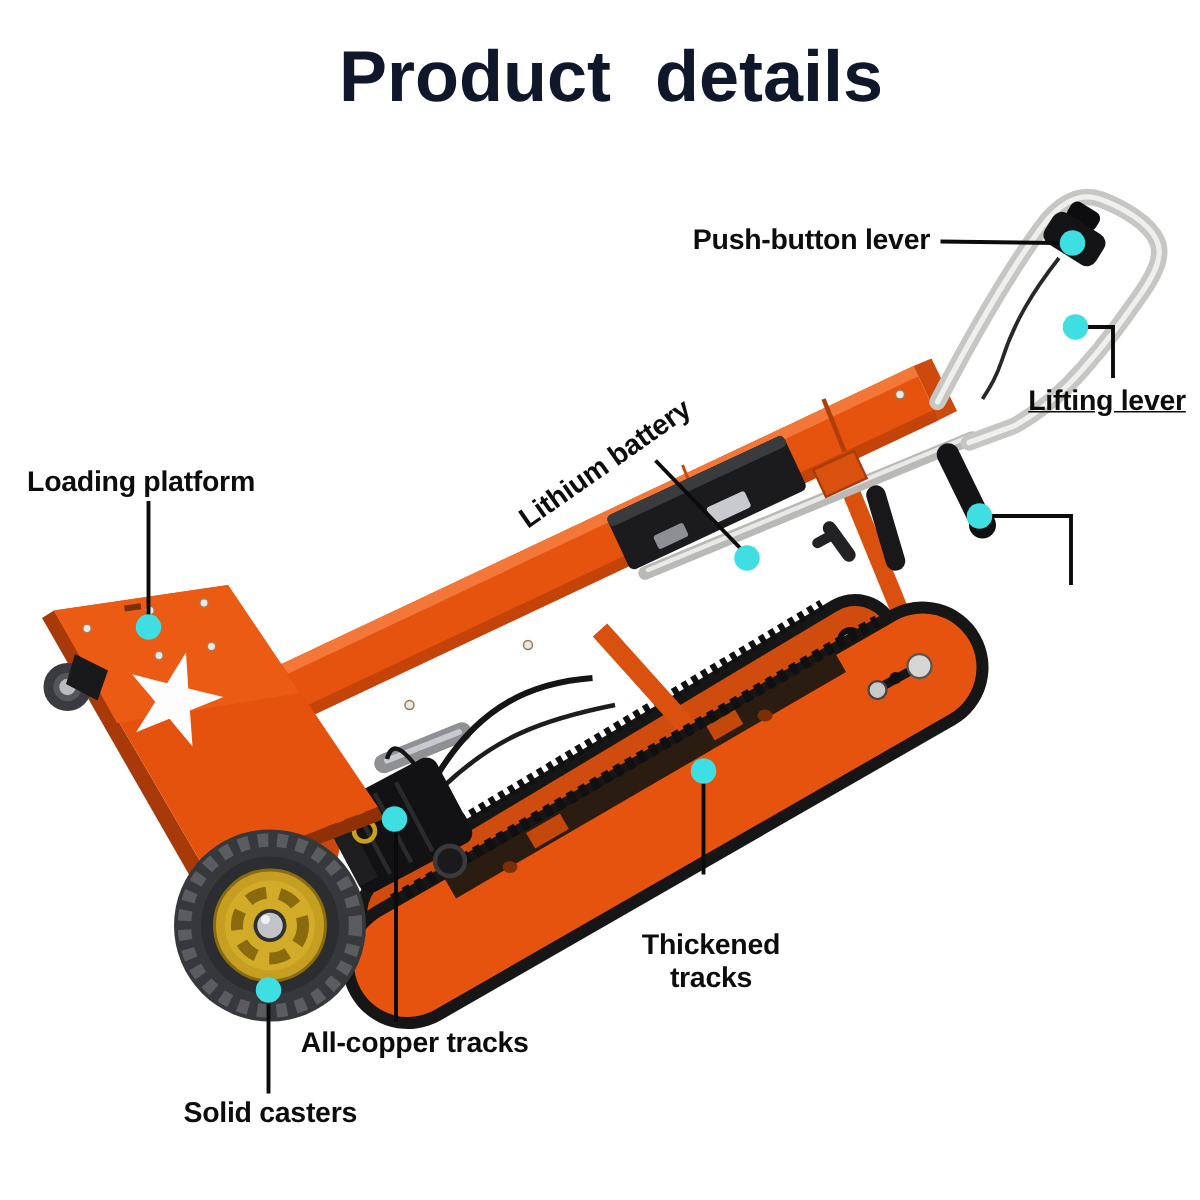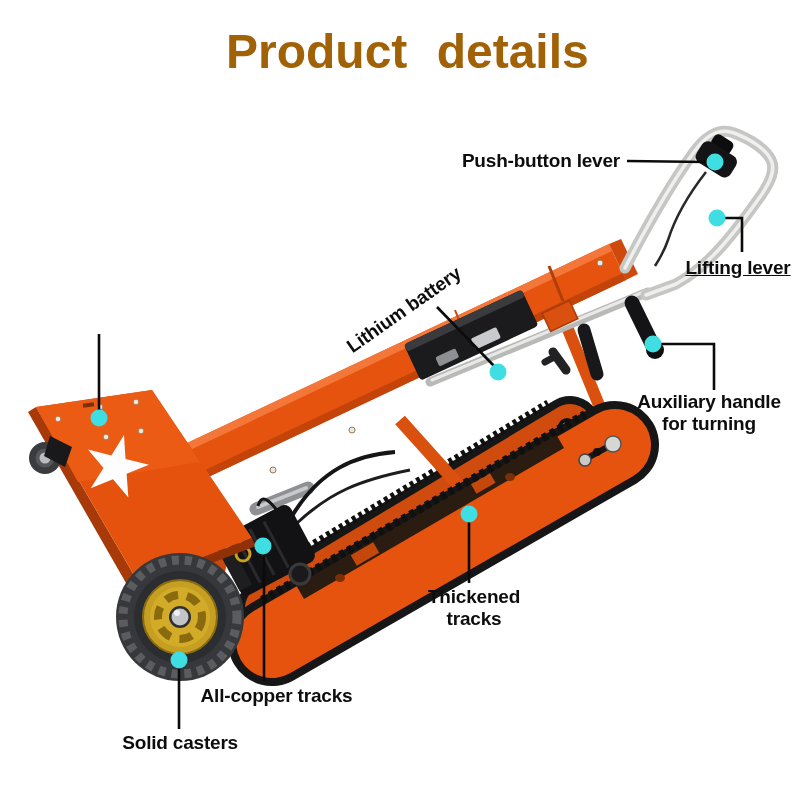--- a/index.html
+++ b/index.html
@@ -1,28 +1,28 @@
 <!DOCTYPE html>
 <html><head>
 <meta charset="utf-8">
 <style>
   html,body{margin:0;padding:0;background:#ffffff;}
   #stage{position:relative;width:800px;height:800px;background:#ffffff;overflow:hidden;
          font-family:"Liberation Sans", sans-serif;}
   #machine-svg{position:absolute;left:0;top:0;}
-  .title{position:absolute;left:226px;top:24px;font-size:48px;font-weight:700;color:#a16207;
+  .title{position:absolute;left:226px;top:24px;font-size:48px;font-weight:700;color:#0f172a;
          letter-spacing:0px;word-spacing:16px;white-space:pre;}
   .callout-label{position:absolute;font-size:19px;font-weight:700;color:#0d0d0d;
                  letter-spacing:-0.2px;line-height:22px;text-align:center;}
   .lbl-switch{left:444px;top:150px;width:176px;text-align:right;}
   .lbl-lever{left:682px;top:257px;width:112px;text-decoration:underline;}
   .lbl-battery{left:324px;top:299px;width:160px;transform:rotate(-35deg);transform-origin:50% 50%;}
   .lbl-platform{left:16px;top:311px;width:156px;}
   .lbl-aux{left:619px;top:391px;width:180px;}
-  .lbl-tracks{left:398px;top:586px;width:152px;}
+  .lbl-tracks{left:398px;top:620px;width:152px;}
   .lbl-motor{left:198px;top:685px;width:157px;}
   .lbl-casters{left:122px;top:732px;width:116px;text-align:right;}
 </style>
 </head>
 <body>
 
 <div id="stage">
 
   <svg id="machine-svg" width="800" height="800" viewBox="0 0 800 800">
 
@@ -179,20 +179,17 @@
       <circle cx="263" cy="546" r="8.5"></circle>
       <circle cx="179" cy="660" r="8.5"></circle>
     </g>
   </svg>
 
   <div class="title">Product details</div>
 
   <div class="callout-label lbl-switch">Push-button lever</div>
   <div class="callout-label lbl-lever">Lifting lever</div>
   <div class="callout-label lbl-battery">Lithium battery</div>
-  <div class="callout-label lbl-aux">
-    <div>Auxiliary handle</div>
-    <div>for turning</div>
-  </div>
+  <div class="callout-label lbl-platform">Loading platform</div>
   <div class="callout-label lbl-tracks">Thickened tracks</div>
   <div class="callout-label lbl-motor">All-copper tracks</div>
   <div class="callout-label lbl-casters">Solid casters</div>
 </div>
 
 </body></html>

